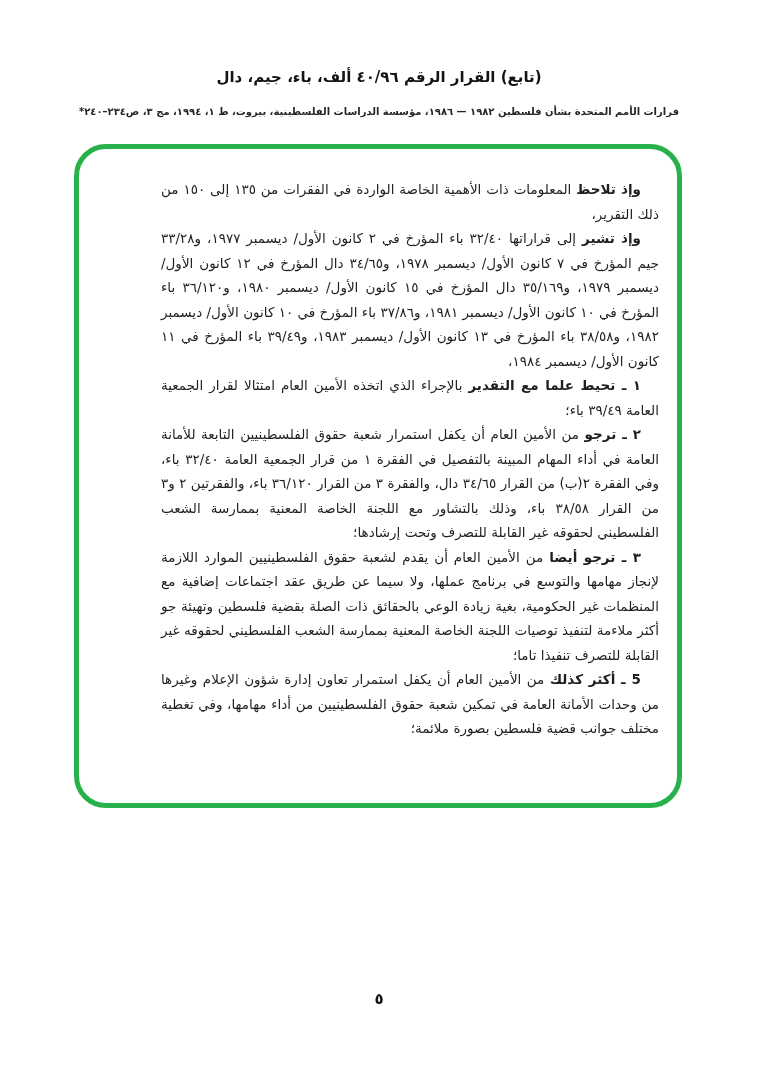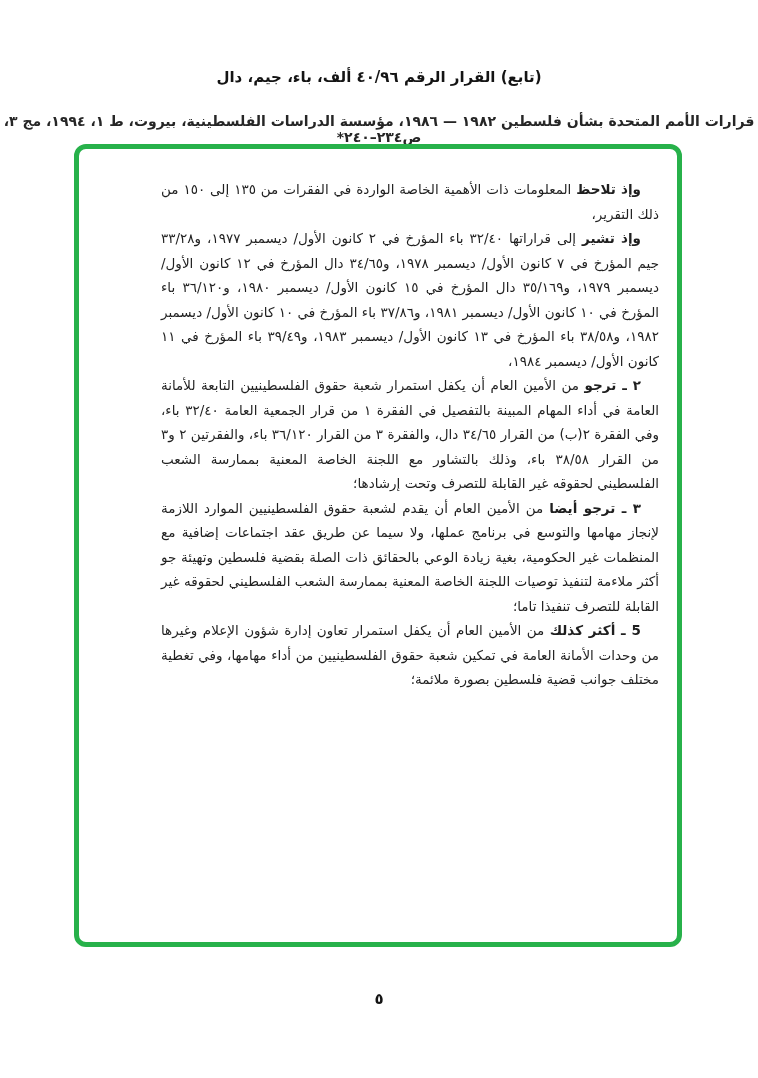--- a/index.html
+++ b/index.html
@@ -13,28 +13,28 @@
     overflow: hidden;
   }
   .doc-header {
     position: absolute; top: 68px; left: 0; width: 758px;
     text-align: center; direction: rtl;
   }
   .doc-title {
     font-size: 15px; font-weight: bold; color: #141414;
   }
   .doc-source {
-    font-size: 14px; font-weight: bold; margin-top: 27px; color: #262626;
+    font-size: 10px; font-weight: bold; margin-top: 20px; color: #262626;
     letter-spacing: 0.2px;
   }
   .green-box {
     position: absolute; left: 74px; top: 144px;
-    width: 608px; height: 803px;
+    width: 608px; height: 664px;
     border: 5px solid #27b14a;
-    border-radius: 12px;
+    border-radius: 32px;
     background: transparent;
   }
   .text-column {
     position: absolute; top: 28px; right: 18px; width: 498px;
     direction: rtl; text-align: justify;
     font-size: 13.5px; line-height: 24.5px; color: #1f1f1f;
   }
   .text-column p { margin: 0; text-indent: 18px; }
   .lead { font-weight: bold; }
   .num-prefix { font-weight: bold; }
@@ -51,20 +51,21 @@
   <div class="doc-source">قرارات الأمم المتحدة بشأن فلسطين ١٩٨٢ — ١٩٨٦، مؤسسة الدراسات الفلسطينية، بيروت، ط ١، ١٩٩٤، مج ٣، ص٢٣٤–٢٤٠*</div>
 </div>
 
 <div class="green-box" style="border-color: rgb(39, 177, 74);">
   <div class="text-column" dir="rtl">
 
     <p><span class="lead">وإذ تلاحظ</span><span> المعلومات ذات الأهمية الخاصة الواردة في الفقرات من ١٣٥ إلى ١٥٠ من ذلك التقرير،</span></p>
 
     <p><span class="lead">وإذ تشير</span><span> إلى قراراتها ٣٢/٤٠ باء المؤرخ في ٢ كانون الأول/ ديسمبر ١٩٧٧، و٣٣/٢٨ جيم المؤرخ في ٧ كانون الأول/ ديسمبر ١٩٧٨، و٣٤/٦٥ دال المؤرخ في ١٢ كانون الأول/ ديسمبر ١٩٧٩، و٣٥/١٦٩ دال المؤرخ في ١٥ كانون الأول/ ديسمبر ١٩٨٠، و٣٦/١٢٠ باء المؤرخ في ١٠ كانون الأول/ ديسمبر ١٩٨١، و٣٧/٨٦ باء المؤرخ في ١٠ كانون الأول/ ديسمبر ١٩٨٢، و٣٨/٥٨ باء المؤرخ في ١٣ كانون الأول/ ديسمبر ١٩٨٣، و٣٩/٤٩ باء المؤرخ في ١١ كانون الأول/ ديسمبر ١٩٨٤،</span></p>
 
+    <p><span class="num-prefix">١ ـ </span><span class="lead">تحيط علما مع التقدير</span><span> بالإجراء الذي اتخذه الأمين العام امتثالا لقرار الجمعية العامة ٣٩/٤٩ باء؛</span></p>
 
     <p><span class="num-prefix">٢ ـ </span><span class="lead">ترجو</span><span> من الأمين العام أن يكفل استمرار شعبة حقوق الفلسطينيين التابعة للأمانة العامة في أداء المهام المبينة بالتفصيل في الفقرة ١ من قرار الجمعية العامة ٣٢/٤٠ باء، وفي الفقرة ٢(ب) من القرار ٣٤/٦٥ دال، والفقرة ٣ من القرار ٣٦/١٢٠ باء، والفقرتين ٢ و٣ من القرار ٣٨/٥٨ باء، وذلك بالتشاور مع اللجنة الخاصة المعنية بممارسة الشعب الفلسطيني لحقوقه غير القابلة للتصرف وتحت إرشادها؛</span></p>
 
     <p><span class="num-prefix">٣ ـ </span><span class="lead">ترجو أيضا</span><span> من الأمين العام أن يقدم لشعبة حقوق الفلسطينيين الموارد اللازمة لإنجاز مهامها والتوسع في برنامج عملها، ولا سيما عن طريق عقد اجتماعات إضافية مع المنظمات غير الحكومية، بغية زيادة الوعي بالحقائق ذات الصلة بقضية فلسطين وتهيئة جو أكثر ملاءمة لتنفيذ توصيات اللجنة الخاصة المعنية بممارسة الشعب الفلسطيني لحقوقه غير القابلة للتصرف تنفيذا تاما؛</span></p>
 
     <p><span class="num-prefix">5 ـ </span><span class="lead">أكثر كذلك</span><span> من الأمين العام أن يكفل استمرار تعاون إدارة شؤون الإعلام وغيرها من وحدات الأمانة العامة في تمكين شعبة حقوق الفلسطينيين من أداء مهامها، وفي تغطية مختلف جوانب قضية فلسطين بصورة ملائمة؛</span></p>
 
   </div>
 </div>
 

